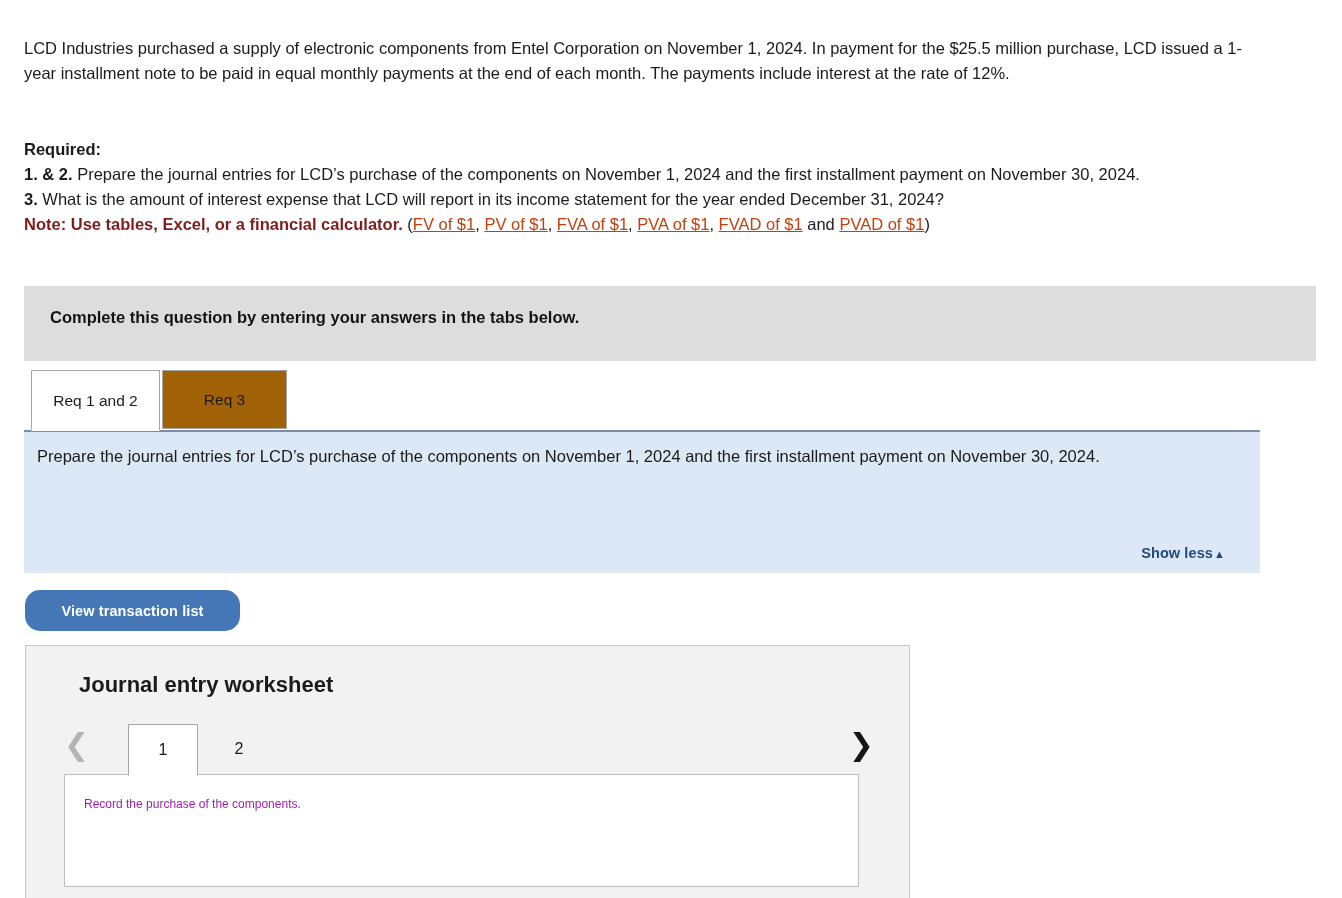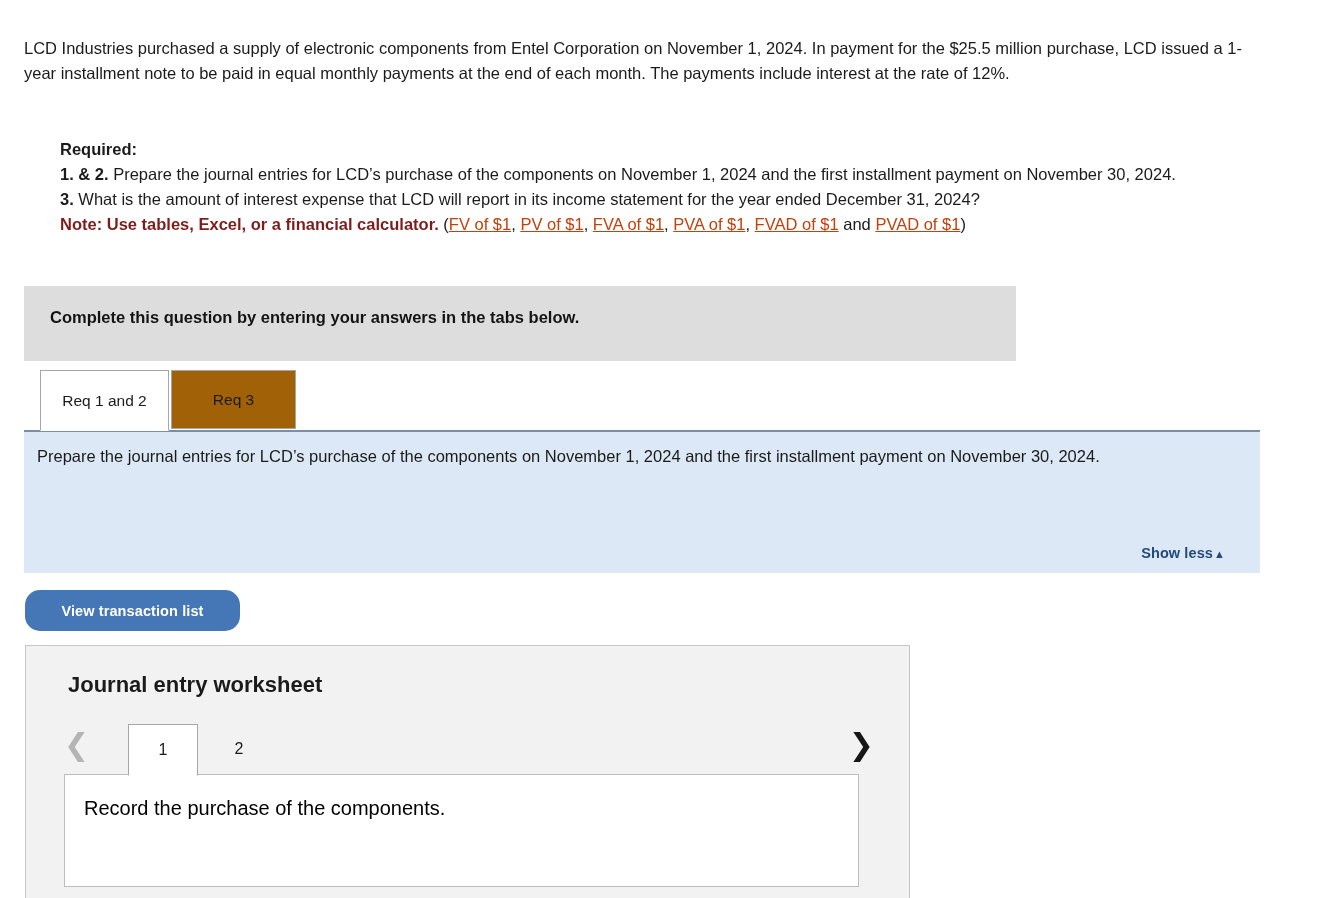--- a/index.html
+++ b/index.html
@@ -34,58 +34,57 @@
 
   
   .required {
     position: absolute;
     left: 24px;
     top: 137px;
     width: 1240px;
     font-size: 16.5px;
     line-height: 25px;
     color: #1b1b1b;
-    margin-left: 36px;
   }
   .required b { font-weight: bold; }
   .req-line { white-space: normal; }
   .note-red {
     color: #7f1d1d;
     font-weight: bold;
   }
   .lnk {
     color: #c2410c;
     text-decoration: underline;
     cursor: pointer;
   }
   .paren { color: #1b1b1b; }
 
   
   .gray-banner {
     position: absolute;
     left: 24px;
     top: 286px;
-    width: 992px;
+    width: 1292px;
     height: 75px;
     background: #dddddd;
     box-sizing: border-box;
   }
   .gray-banner-text {
     position: absolute;
     left: 26px;
     top: 22px;
     font-size: 16.5px;
     font-weight: bold;
     color: #141414;
   }
 
   
   .tabstrip {
     position: absolute;
-    left: 40px;
+    left: 31px;
     top: 370px;
     width: 1236px;
     height: 62px;
   }
   .tab {
     position: absolute;
     top: 0;
     height: 59px;
     box-sizing: border-box;
     border: 1px solid #a6a6a6;
@@ -172,21 +171,21 @@
     top: 645px;
     width: 885px;
     height: 253px;
     background: #f2f2f2;
     border: 1px solid #c6c6c6;
     border-bottom: none;
     box-sizing: border-box;
   }
   .worksheet-title {
     position: absolute;
-    left: 42px;
+    left: 53px;
     top: 26px;
     font-size: 22px;
     font-weight: bold;
     color: #1b1b1b;
   }
 
   .pager {
     position: absolute;
     left: 38px;
     top: 78px;
@@ -241,22 +240,22 @@
     width: 795px;
     height: 113px;
     background: #ffffff;
     border: 1px solid #bdbdbd;
     box-sizing: border-box;
   }
   .record-text {
     position: absolute;
     left: 19px;
     top: 22px;
-    font-size: 20px;
-    color: #000000;
+    font-size: 12px;
+    color: #a21caf;
   }
 </style>
 </head>
 <body>
 
 <div class="page">
 
   <div class="problem">LCD Industries purchased a supply of electronic components from Entel Corporation on November 1, 2024. In payment for the $25.5 million purchase, LCD issued a 1-year installment note to be paid in equal monthly payments at the end of each month. The payments include interest at the rate of 12%.</div>
 
   <div class="required">

